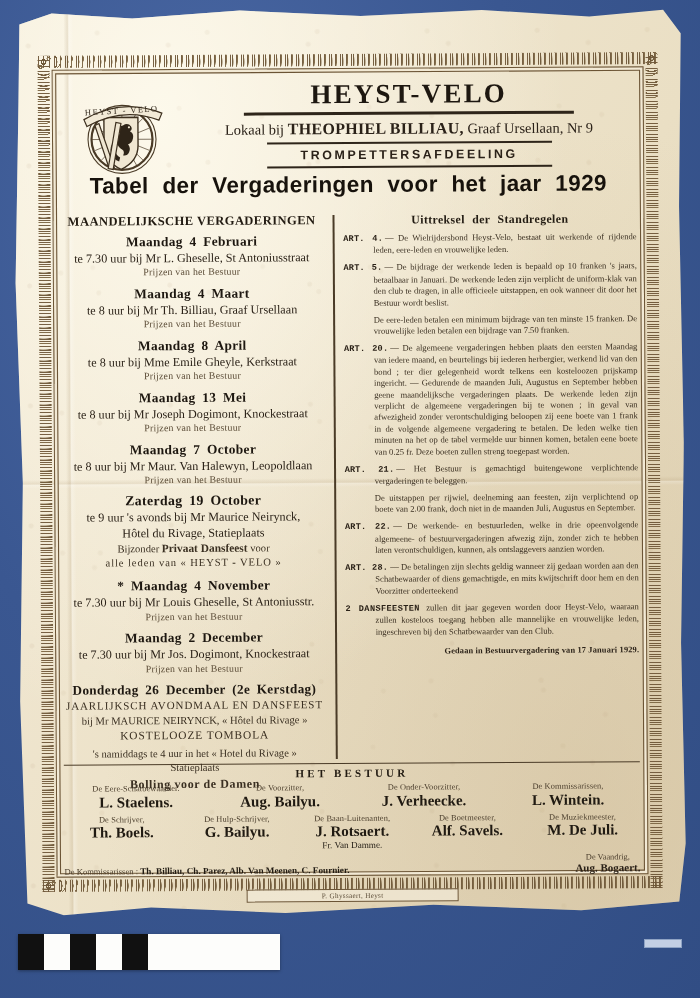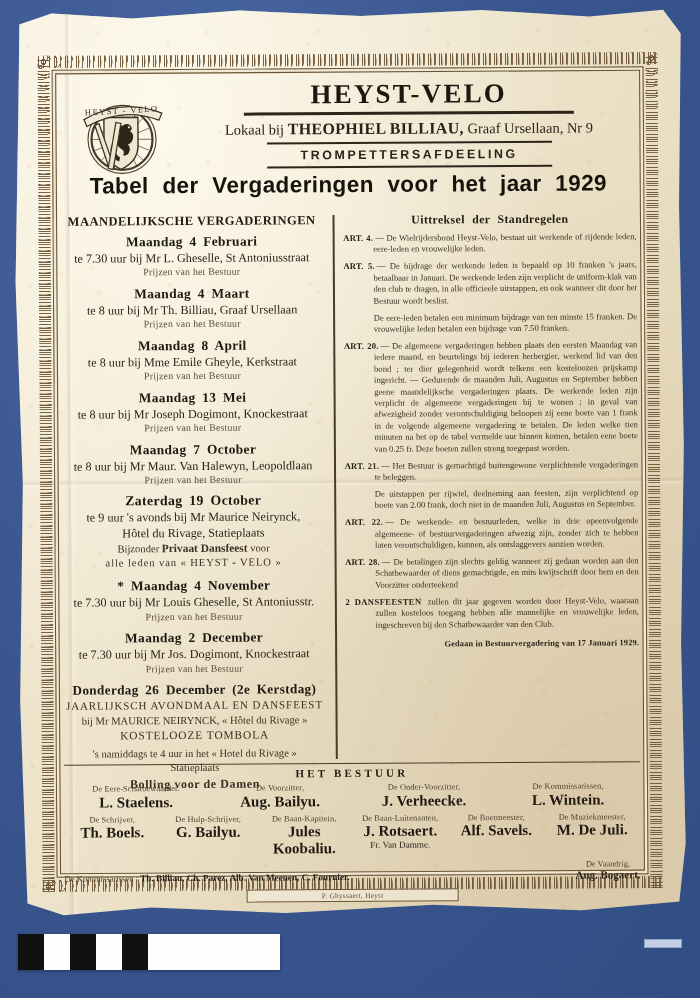--- a/index.html
+++ b/index.html
@@ -130,21 +130,21 @@
   .smallcaps{font-variant:small-caps;}
 
   
   .art{
     font-size:8.6px;line-height:1.33;text-align:justify;
     margin-bottom:5.5px;color:#3a2f21;
     text-indent:0;padding-left:30px;text-justify:inter-word;
   }
   .art .lbl{
     font-weight:bold;margin-left:-30px;padding-right:2px;
-    letter-spacing:.2px;color:#2b2218;
+    letter-spacing:.2px;color:#2b2218;font-family:Liberation Mono, monospace;
   }
   .art.cont{padding-left:30px;}
   .art.df .lbl{letter-spacing:.4px;}
   #signline{
     font-size:8.4px;font-weight:bold;text-align:right;
     margin-top:9px;color:#2b2218;letter-spacing:.15px;
   }
 
   
   #bestuur{margin-top:4px;border-top:1.4px solid #4a3b27;padding-top:3px;}
@@ -378,24 +378,20 @@
       <div class="brow">
         <div class="bcell">
           <div class="role">De Schrijver,</div>
           <div class="name">Th. Boels.</div>
         </div>
         <div class="bcell">
           <div class="role">De Hulp-Schrijver,</div>
           <div class="name">G. Bailyu.</div>
         </div>
         <div class="bcell">
-          <div class="role">De Baan-Kapitein,</div>
-          <div class="name">Jules Koobaliu.</div>
-        </div>
-        <div class="bcell">
           <div class="role">De Baan-Luitenanten,</div>
           <div class="name">J. Rotsaert.</div>
           <div class="name2">Fr. Van Damme.</div>
         </div>
         <div class="bcell">
           <div class="role">De Boetmeester,</div>
           <div class="name">Alf. Savels.</div>
         </div>
         <div class="bcell">
           <div class="role">De Muziekmeester,</div>

